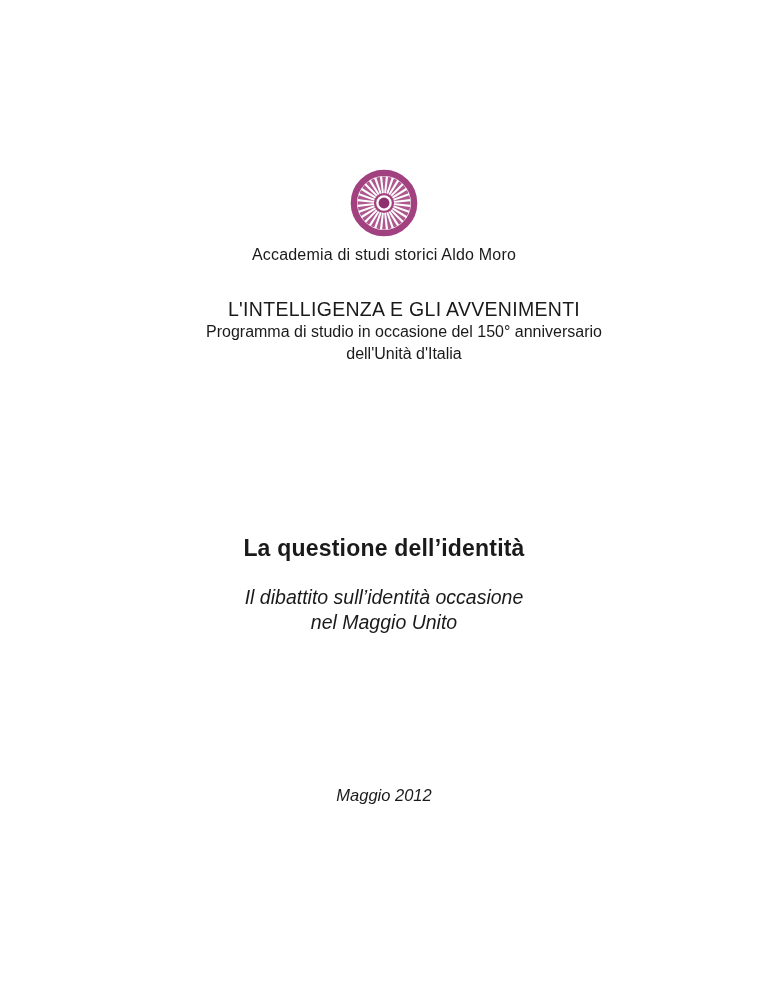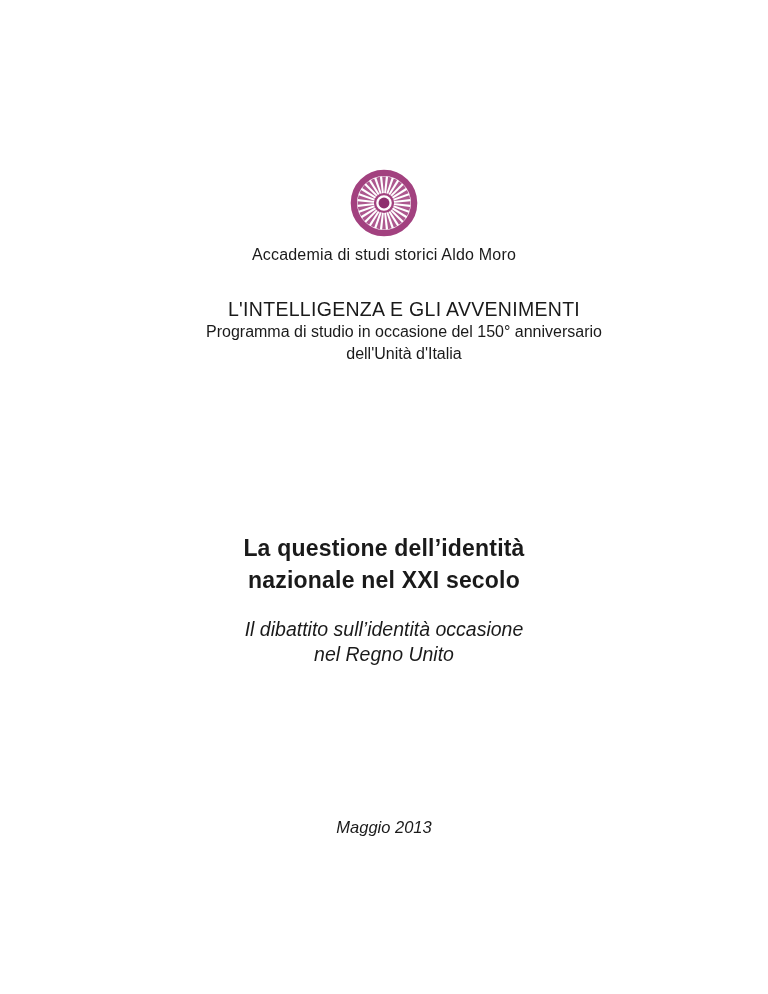--- a/index.html
+++ b/index.html
@@ -109,23 +109,22 @@
   <div class="org-name">Accademia di studi storici Aldo Moro</div>
 
   <div class="program-block">
     <div class="program-title">L'INTELLIGENZA E GLI AVVENIMENTI</div>
     <div class="program-subtitle">Programma di studio in occasione del 150° anniversario</div>
     <div class="program-subtitle">dell'Unità d'Italia</div>
   </div>
 
   <div class="main-title">
     <div>La questione dell’identità</div>
-    <div>nazionale nel XXI secolo</div>
   </div>
 
   <div class="main-subtitle">
     <div>Il dibattito sull’identità occasione</div>
-    <div>nel Regno Unito</div>
+    <div>nel Maggio Unito</div>
   </div>
 
-  <div class="doc-date">Maggio 2013</div>
+  <div class="doc-date">Maggio 2012</div>
 
 </div>
 
 </body></html>

